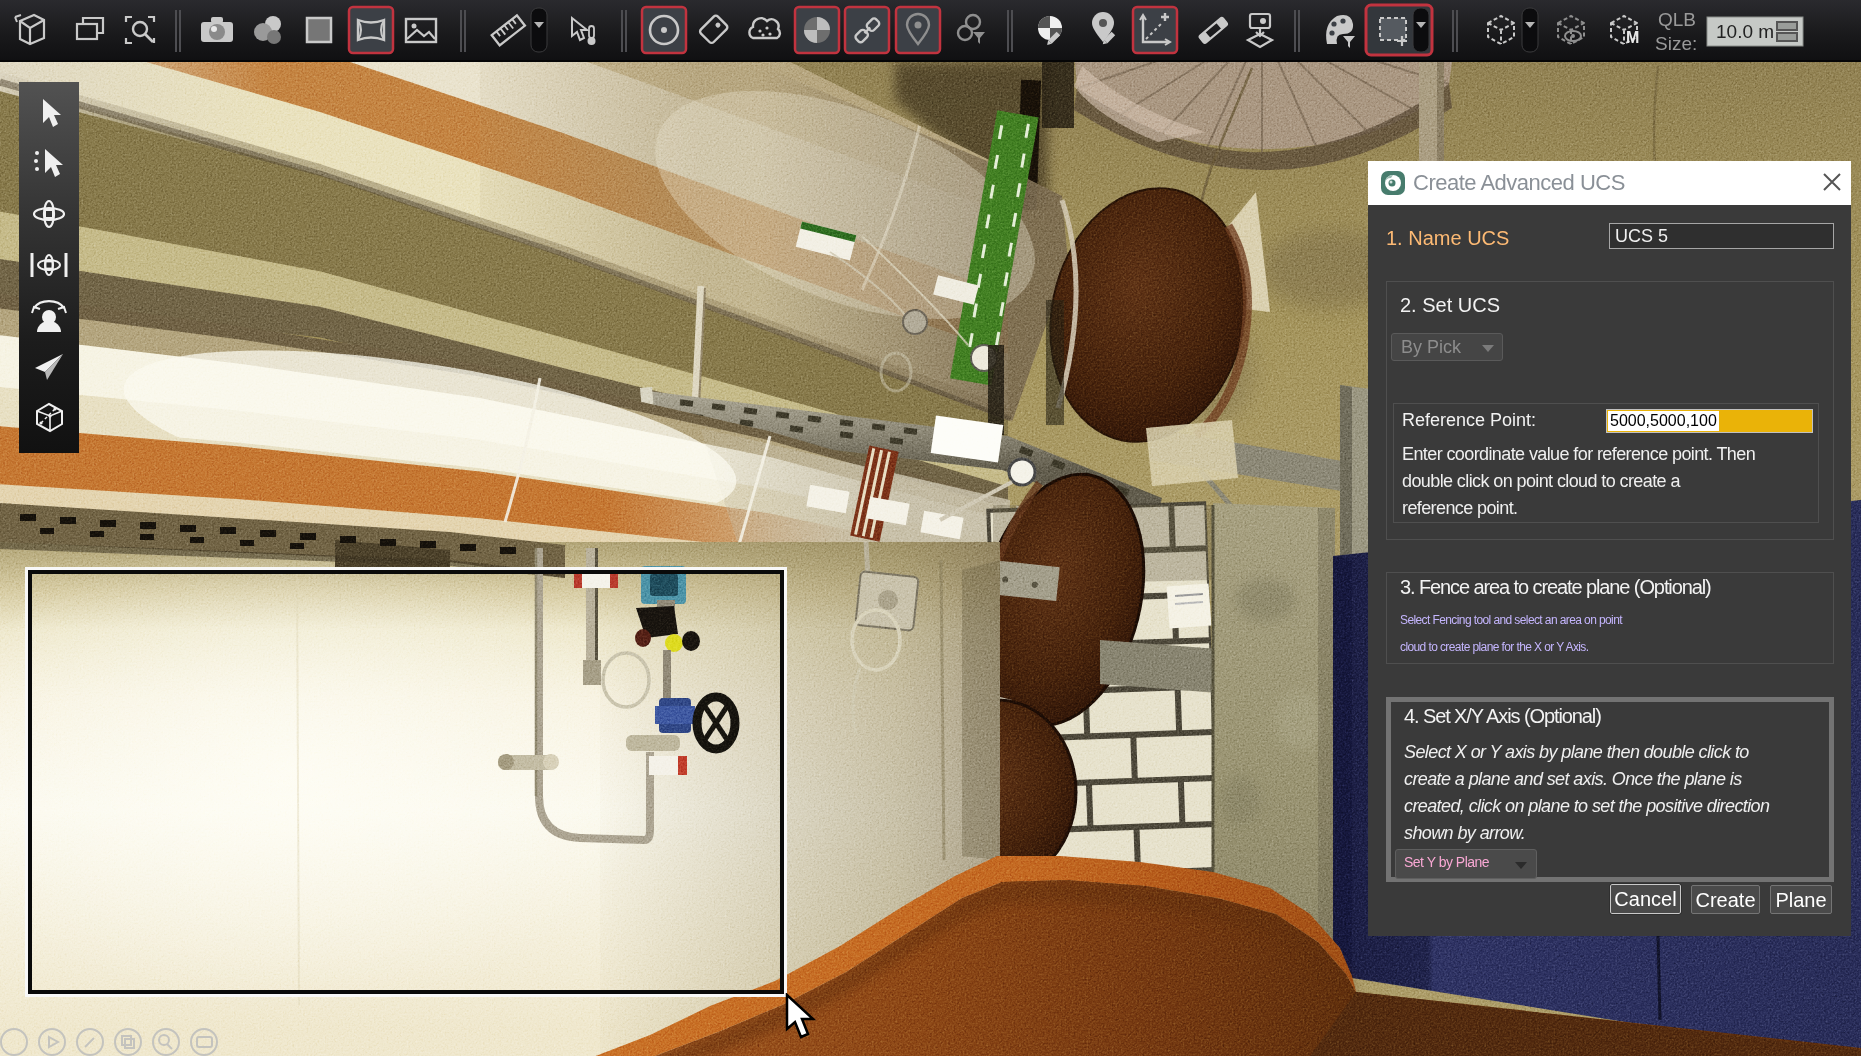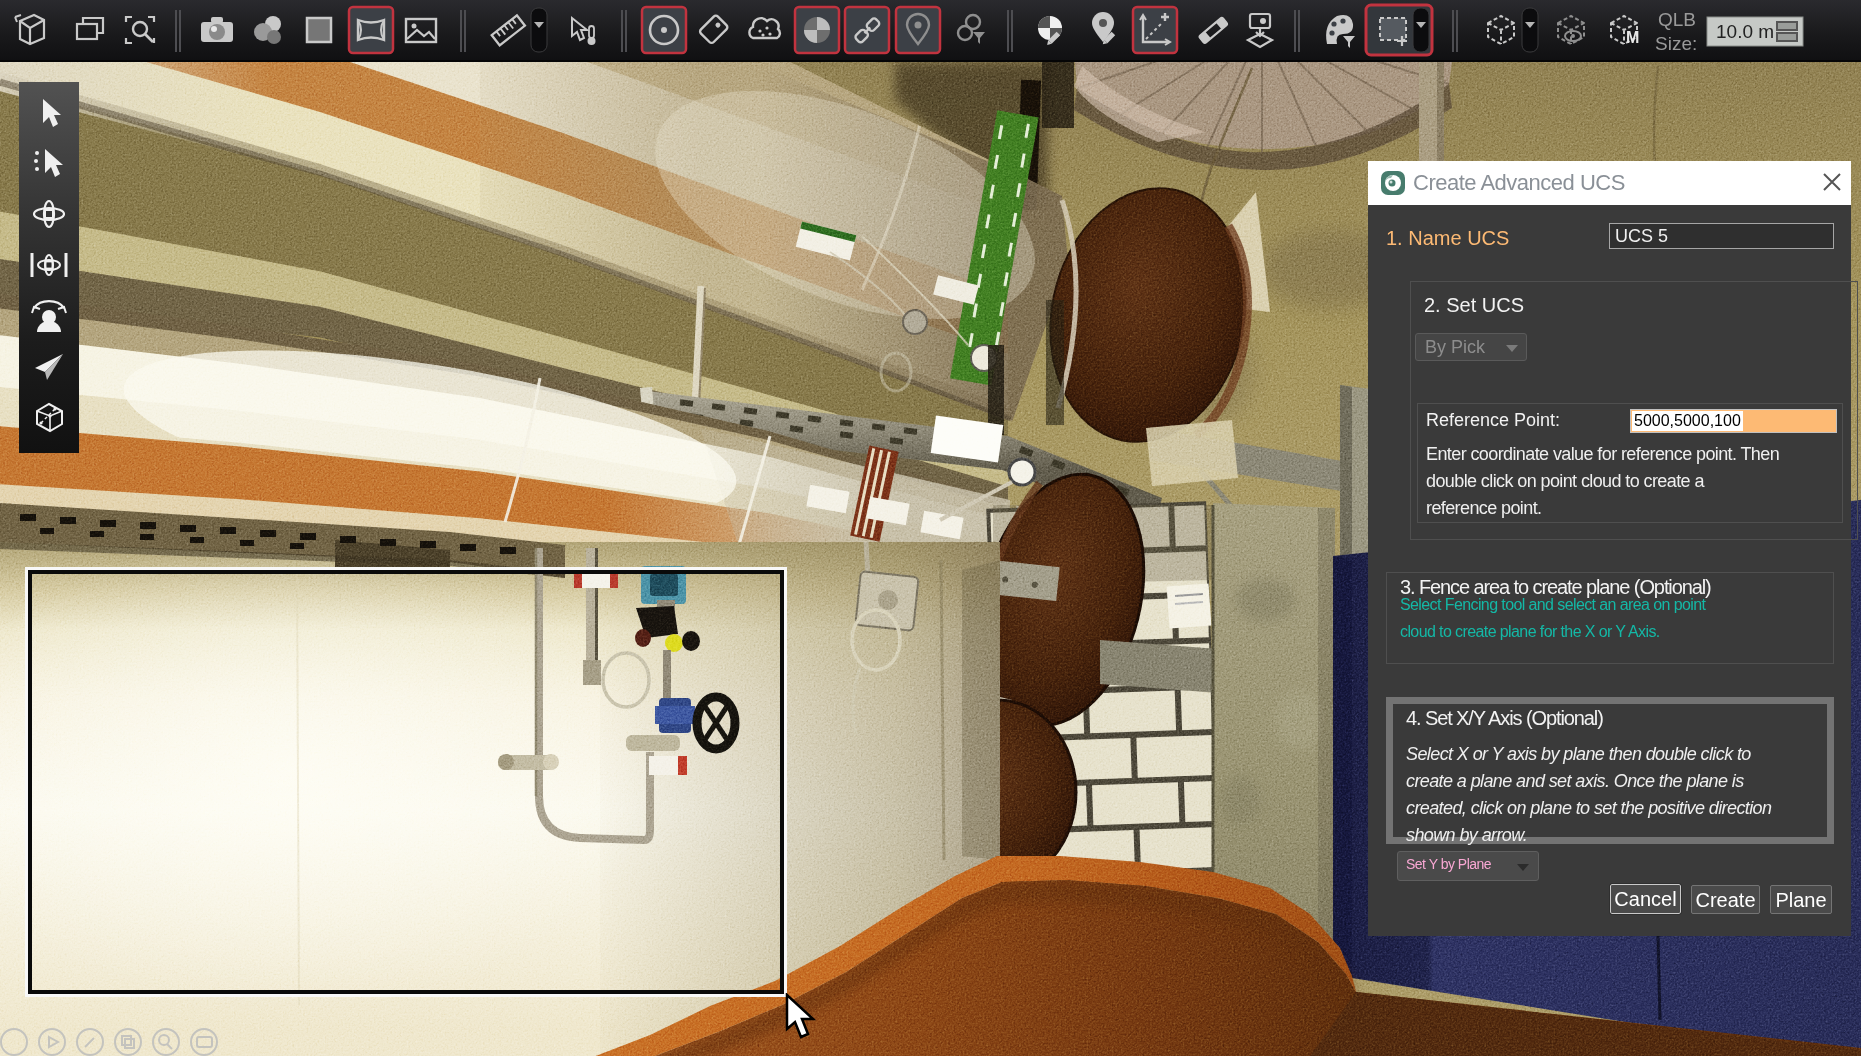--- a/index.html
+++ b/index.html
@@ -673,43 +673,43 @@
         <circle cx="10" cy="11" r="1.5" fill="#cfe0da"></circle>
       </svg>
       <div style="position:absolute;left:45px;top:9px;font-size:22px;letter-spacing:-0.5px;color:#8a9097;">Create Advanced UCS</div>
       <svg style="position:absolute;right:9px;top:11px" width="20" height="20" viewBox="0 0 20 20">
         <path d="M2,2 L18,18 M18,2 L2,18" stroke="#555" stroke-width="2"></path>
       </svg>
     </div>
     <div style="position:absolute;left:18px;top:66px;font-size:20px;color:#fdba74;">1. Name UCS</div>
     <div style="position:absolute;left:241px;top:62px;width:218px;height:24px;background:#2f2f2f;border:1px solid #a6a6a6;color:#f0f0f0;font-size:18px;padding-left:5px;line-height:25px;">UCS 5</div>
 
-    <div style="position:absolute;left:18px;top:120px;width:448px;height:259px;border:1px solid #4f4f4f;box-sizing:border-box;margin-left:24px;">
+    <div style="position:absolute;left:18px;top:120px;width:448px;height:259px;border:1px solid #4f4f4f;box-sizing:border-box;">
       <div style="position:absolute;left:13px;top:12px;font-size:20px;color:#f2f2f2;">2. Set UCS</div>
       <div style="position:absolute;left:4px;top:51px;width:112px;height:28px;background:#454545;border:1px solid #5a5a5a;border-radius:3px;box-sizing:border-box;">
         <div style="position:absolute;left:9px;top:3px;font-size:18px;color:#8d8d8d;">By Pick</div>
         <svg style="position:absolute;right:8px;top:11px" width="12" height="7" viewBox="0 0 12 7">
             <path d="M0,0 L12,0 L6,7 Z" fill="#7b7b7b"></path>
           </svg>
       </div>
       <div style="position:absolute;left:6px;top:121px;width:426px;height:120px;border:1px solid #4f4f4f;box-sizing:border-box;padding-left:48px;">
         <div style="position:absolute;left:8px;top:6px;font-size:18px;color:#f2f2f2;">Reference Point:</div>
-        <div style="position:absolute;left:212px;top:5px;width:207px;height:24px;background:#fdba74;border:1px solid #c0c0c0;box-sizing:border-box;">
+        <div style="position:absolute;left:212px;top:5px;width:207px;height:24px;background:#eab308;border:1px solid #c0c0c0;box-sizing:border-box;">
           <span style="position:absolute;left:1px;top:1px;background:#fff;color:#000;font-size:16px;line-height:20px;padding:0 2px;white-space:nowrap;">5000,5000,100</span>
         </div>
         <div style="position:absolute;left:8px;top:37px;width:414px;font-size:18px;letter-spacing:-0.6px;color:#efefef;line-height:27px;">Enter coordinate value for reference point. Then<br>double click on point cloud to create a<br>reference point.</div>
       </div>
     </div>
 
     <div style="position:absolute;left:18px;top:411px;width:448px;height:92px;border:1px solid #4f4f4f;box-sizing:border-box;">
       <div style="position:absolute;left:13px;top:3px;font-size:20px;letter-spacing:-1.1px;color:#f2f2f2;">3. Fence area to create plane (Optional)</div>
-      <div style="position:absolute;left:13px;top:18px;width:424px;font-size:16px;letter-spacing:-0.6px;color:#14b8a6;line-height:27px;">Select Fencing tool and select an area on point<br>cloud to create plane for the X or Y Axis.</div>
+      <div style="position:absolute;left:13px;top:34px;width:424px;font-size:12px;letter-spacing:-0.6px;color:#c4b5fd;line-height:27px;">Select Fencing tool and select an area on point<br>cloud to create plane for the X or Y Axis.</div>
     </div>
 
-    <div style="position:absolute;left:18px;top:536px;width:448px;height:147px;border:7px solid #737373;box-sizing:border-box;">
+    <div style="position:absolute;left:18px;top:536px;width:448px;height:185px;border:5px solid #737373;box-sizing:border-box;">
       <div style="position:absolute;left:13px;top:3px;font-size:20px;letter-spacing:-1.1px;color:#f2f2f2;">4. Set X/Y Axis (Optional)</div>
       <div style="position:absolute;left:13px;top:37px;width:430px;font-size:18px;letter-spacing:-0.6px;color:#efefef;line-height:27px;font-style:italic;">Select X or Y axis by plane then double click to<br>create a plane and set axis. Once the plane is<br>created, click on plane to set the positive direction<br>shown by arrow.</div>
       <div style="position:absolute;left:4px;top:147px;width:142px;height:30px;background:#4a4a4a;border:1px solid #5f5f5f;border-radius:3px;box-sizing:border-box;">
         <div style="position:absolute;left:8px;top:4px;font-size:14px;letter-spacing:-0.5px;color:#f9a8d4;white-space:nowrap;">Set Y by Plane</div>
         <svg style="position:absolute;right:9px;top:12px" width="12" height="7" viewBox="0 0 12 7">
             <path d="M0,0 L12,0 L6,7 Z" fill="#2b2b2b"></path>
           </svg>
       </div>
     </div>
 

